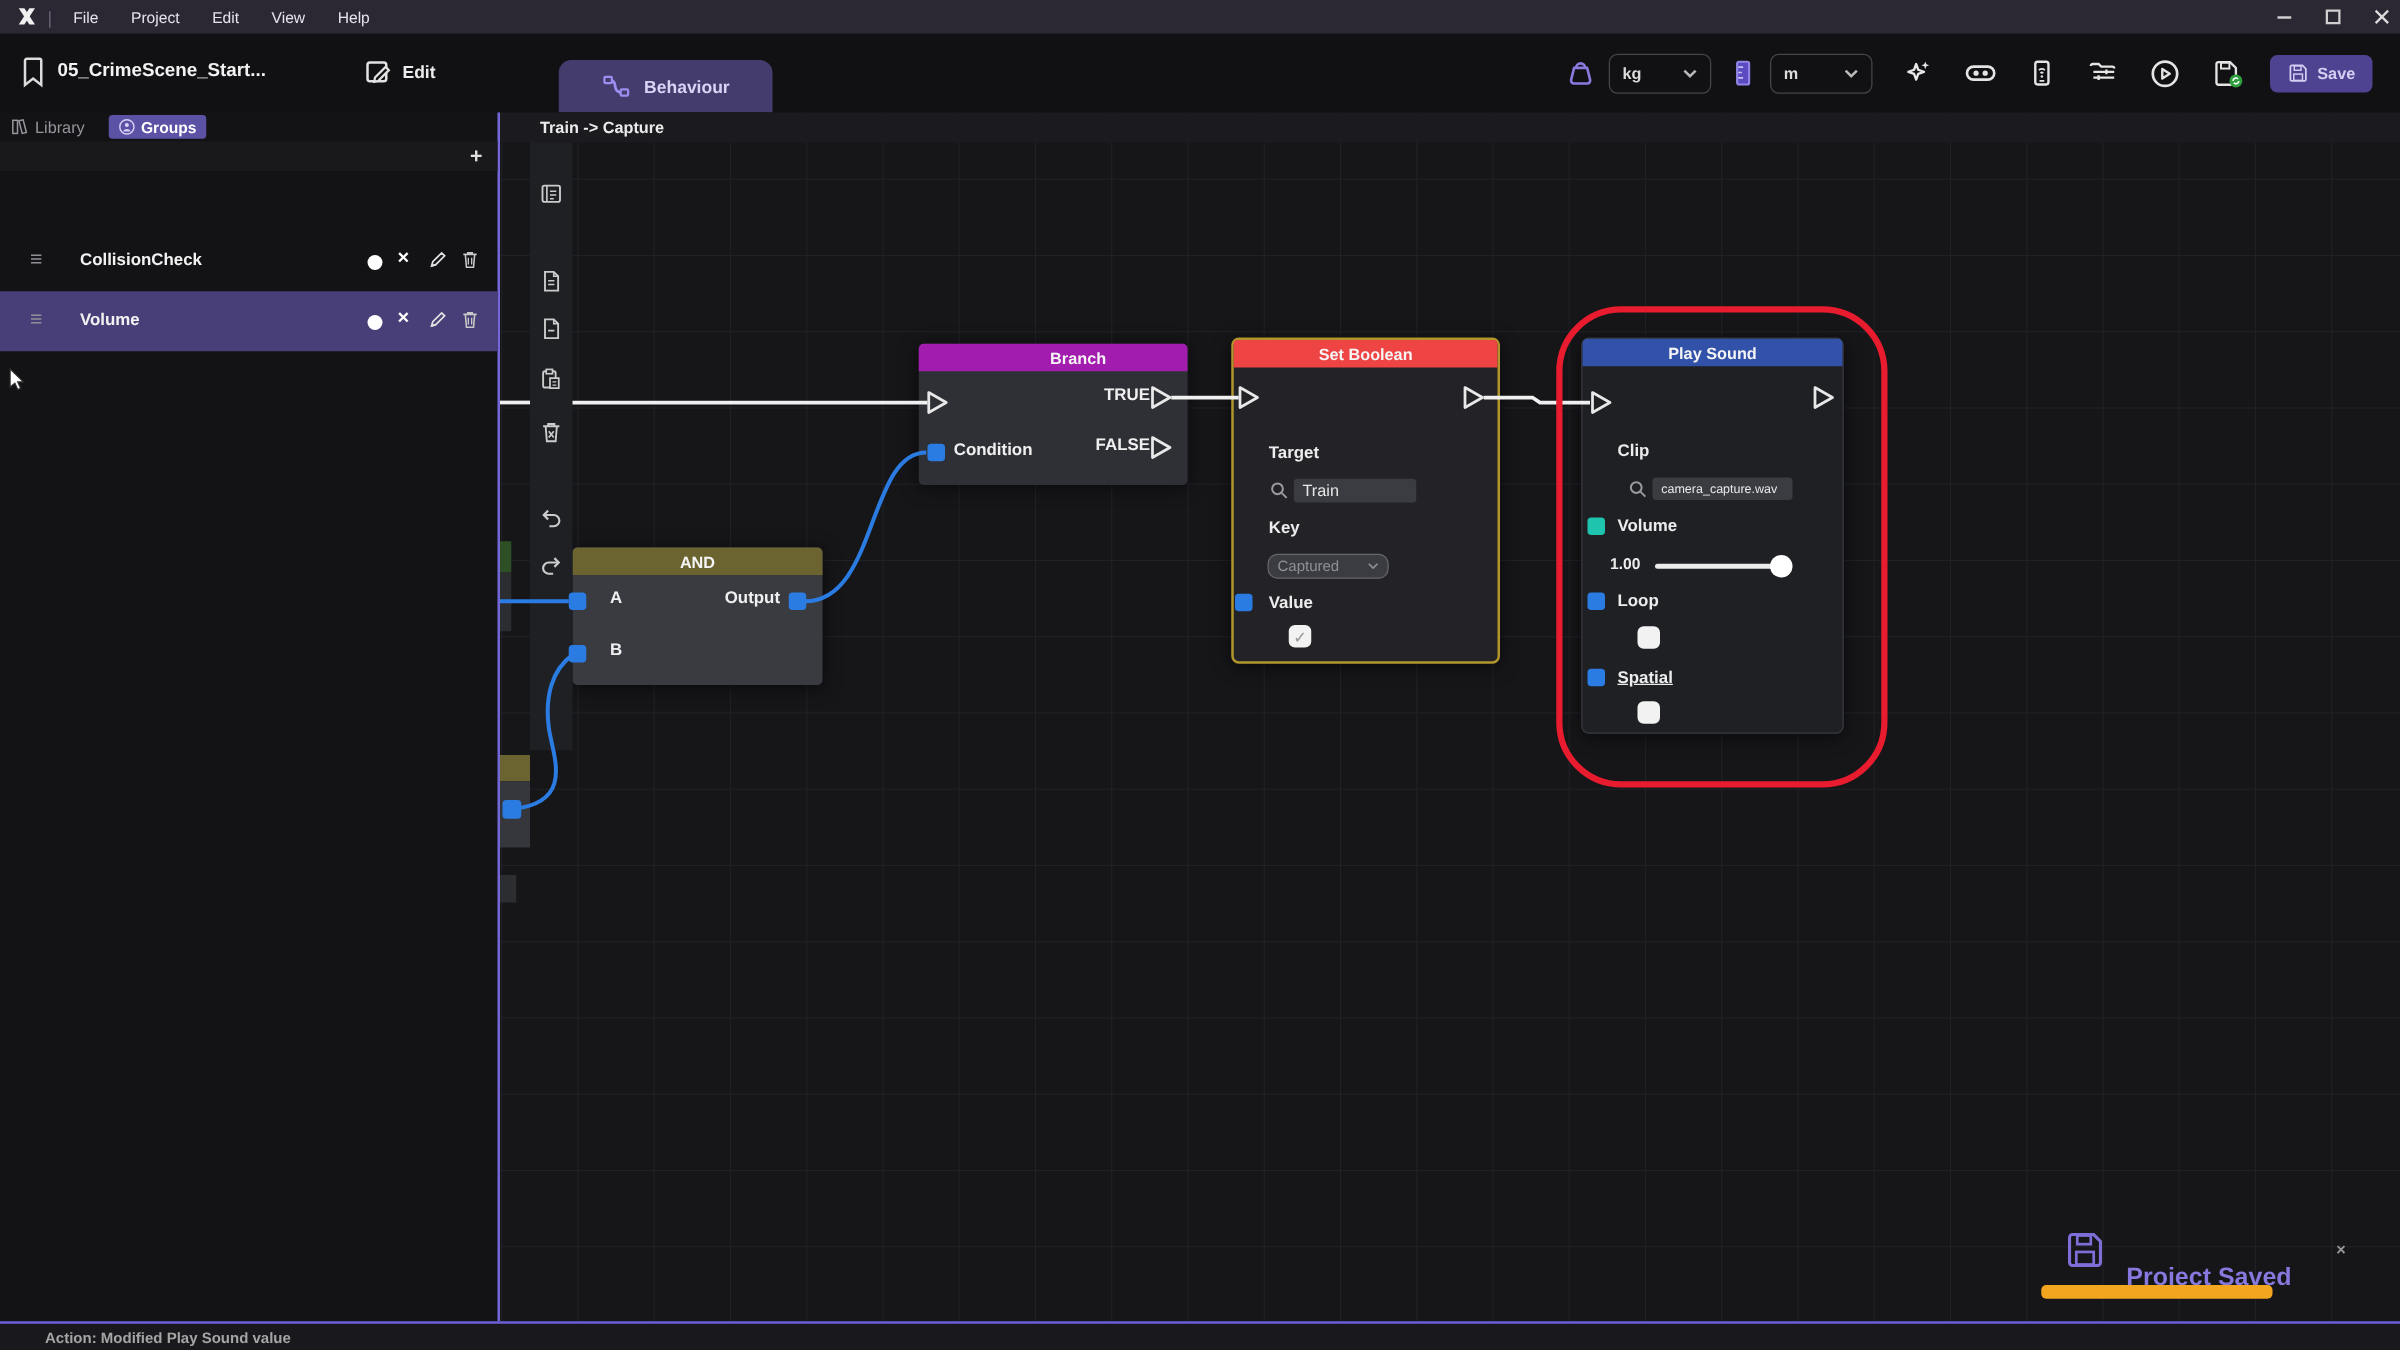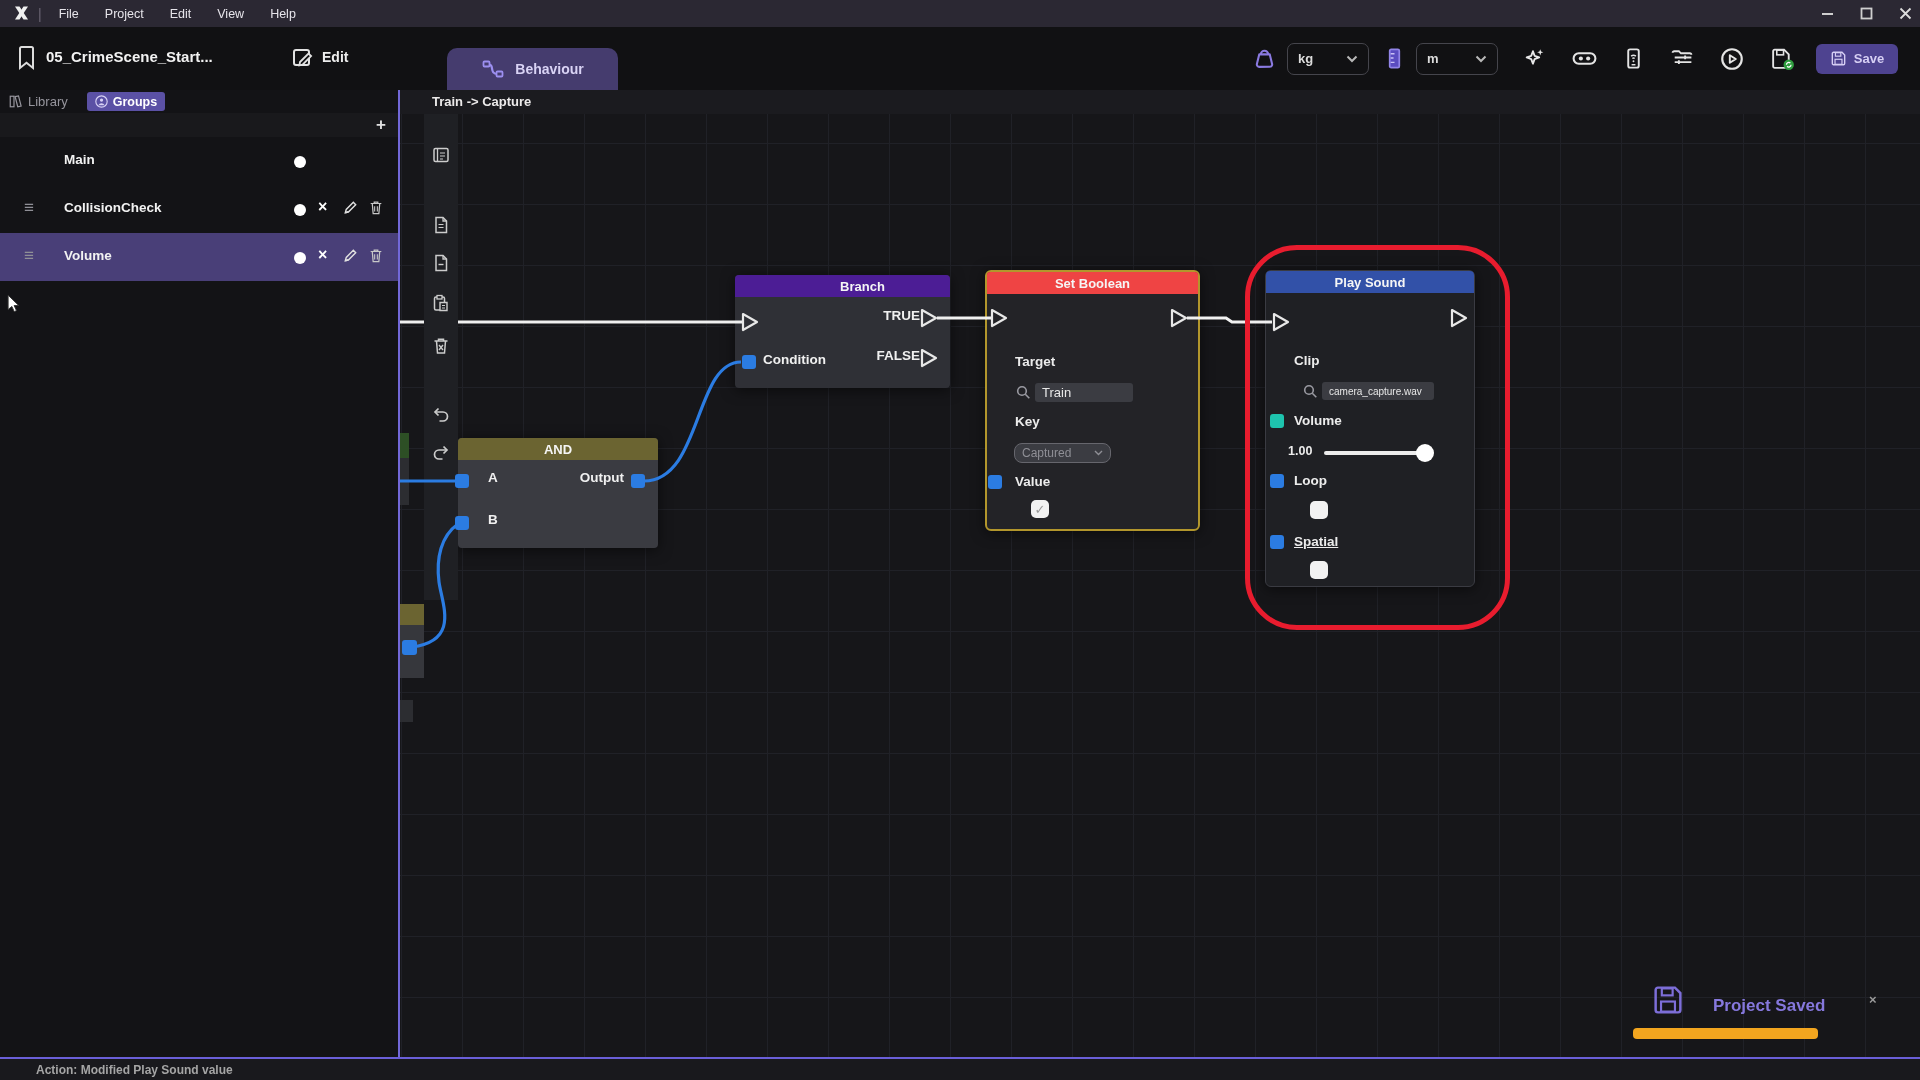--- a/index.html
+++ b/index.html
@@ -71,21 +71,21 @@
   .chkbox{position:absolute;width:18px;height:18px;background:#f2f2f2;border-radius:5px;
           display:flex;align-items:center;justify-content:center;}
   .chkbox span{font-size:13px;font-weight:bold;color:#9a9a9a;line-height:1;}
   #vol-track{position:absolute;left:58px;top:180px;width:108px;height:4px;background:#ececec;border-radius:2px;}
   #vol-handle{position:absolute;left:150px;top:173px;width:18px;height:18px;border-radius:50%;background:#fff;}
   #red-ring{position:absolute;left:845px;top:155px;width:255px;height:375px;border:5px solid #e81c2e;
             border-radius:52px;z-index:6;}
 
   
   #toast{position:absolute;left:1225px;top:890px;width:265px;height:62px;z-index:7;}
-  #toast-msg{position:absolute;left:76px;top:16px;font-size:17px;font-weight:bold;color:#8678dd;margin-left:12px;}
+  #toast-msg{position:absolute;left:76px;top:31px;font-size:20px;font-weight:bold;color:#8678dd;}
   #toast-close{position:absolute;left:244px;top:12px;font-size:13px;font-weight:bold;color:#9a9a9a;}
   #toast-bar{position:absolute;left:8px;top:48px;width:185px;height:11px;background:#f2a51f;border-radius:4px;}
 
   
   #statusbar{left:0;top:1057px;width:1920px;height:23px;background:#19191d;border-top:2px solid #6a5fd8;box-sizing:border-box;}
   #status-text{position:absolute;left:36px;top:4px;font-size:12px;font-weight:bold;color:#a5a5a5;}
 </style>
 </head>
 <body>
 
@@ -243,24 +243,20 @@
             <circle cx="8" cy="6.2" r="2" fill="#d8d2f5"></circle>
             <path d="M4.2 12.5a4.2 4.2 0 0 1 7.6 0" fill="#d8d2f5"></path>
           </svg>
         <span>Groups</span>
       </span>
     </div>
     <div id="sb-addrow">
       <span id="sb-add">+</span>
     </div>
 
-    <div class="sb-row" style="top:47px;">
-      <span class="name">Main</span>
-      <span class="dot"></span>
-    </div>
 
     <div class="sb-row" style="top:95px;">
       <span class="ham">≡</span>
       <span class="name">CollisionCheck</span>
       <span class="dot"></span>
       <span class="xbtn">×</span>
       <span class="abs" style="left:342px;top:14px;">
         <svg width="17" height="17" viewBox="0 0 18 18">
             <path d="M3.5 14.5l1-3.5 7.5-7.5 2.5 2.5-7.5 7.5z" fill="none" stroke="#e0e0e0" stroke-width="1.5"></path>
             <path d="M3.5 14.5l3.5-1" stroke="#e0e0e0" stroke-width="1.5"></path>
@@ -368,21 +364,21 @@
     <div class="node" style="left:58px;top:348px;width:200px;height:110px;background:#3a3b41;">
       <div class="node-hdr" style="background:#6b6431;">
         <span>AND</span>
       </div>
       <span class="nlabel" style="left:30px;top:32px;">A</span>
       <span class="nlabel" style="right:34px;top:32px;">Output</span>
       <span class="nlabel" style="left:30px;top:74px;">B</span>
     </div>
 
     <div class="node" style="left:335px;top:185px;width:215px;height:113px;background:#2f3036;">
-      <div class="node-hdr" style="background:#4c1d95;padding-left:40px;">
+      <div class="node-hdr" style="background:#a21caf;padding-left:40px;">
         <span>Branch</span>
       </div>
       <span class="nlabel" style="right:30px;top:33px;">TRUE</span>
       <span class="nlabel" style="right:30px;top:73px;">FALSE</span>
       <span class="nlabel" style="left:28px;top:77px;">Condition</span>
     </div>
 
     <div class="node" style="left:585px;top:180px;width:211px;height:257px;background:#232327;border:2px solid #b2962c;border-radius:6px;">
       <div class="node-hdr" style="background:#ef4444;border-radius:3px 3px 0 0;">
         <span>Set Boolean</span>

